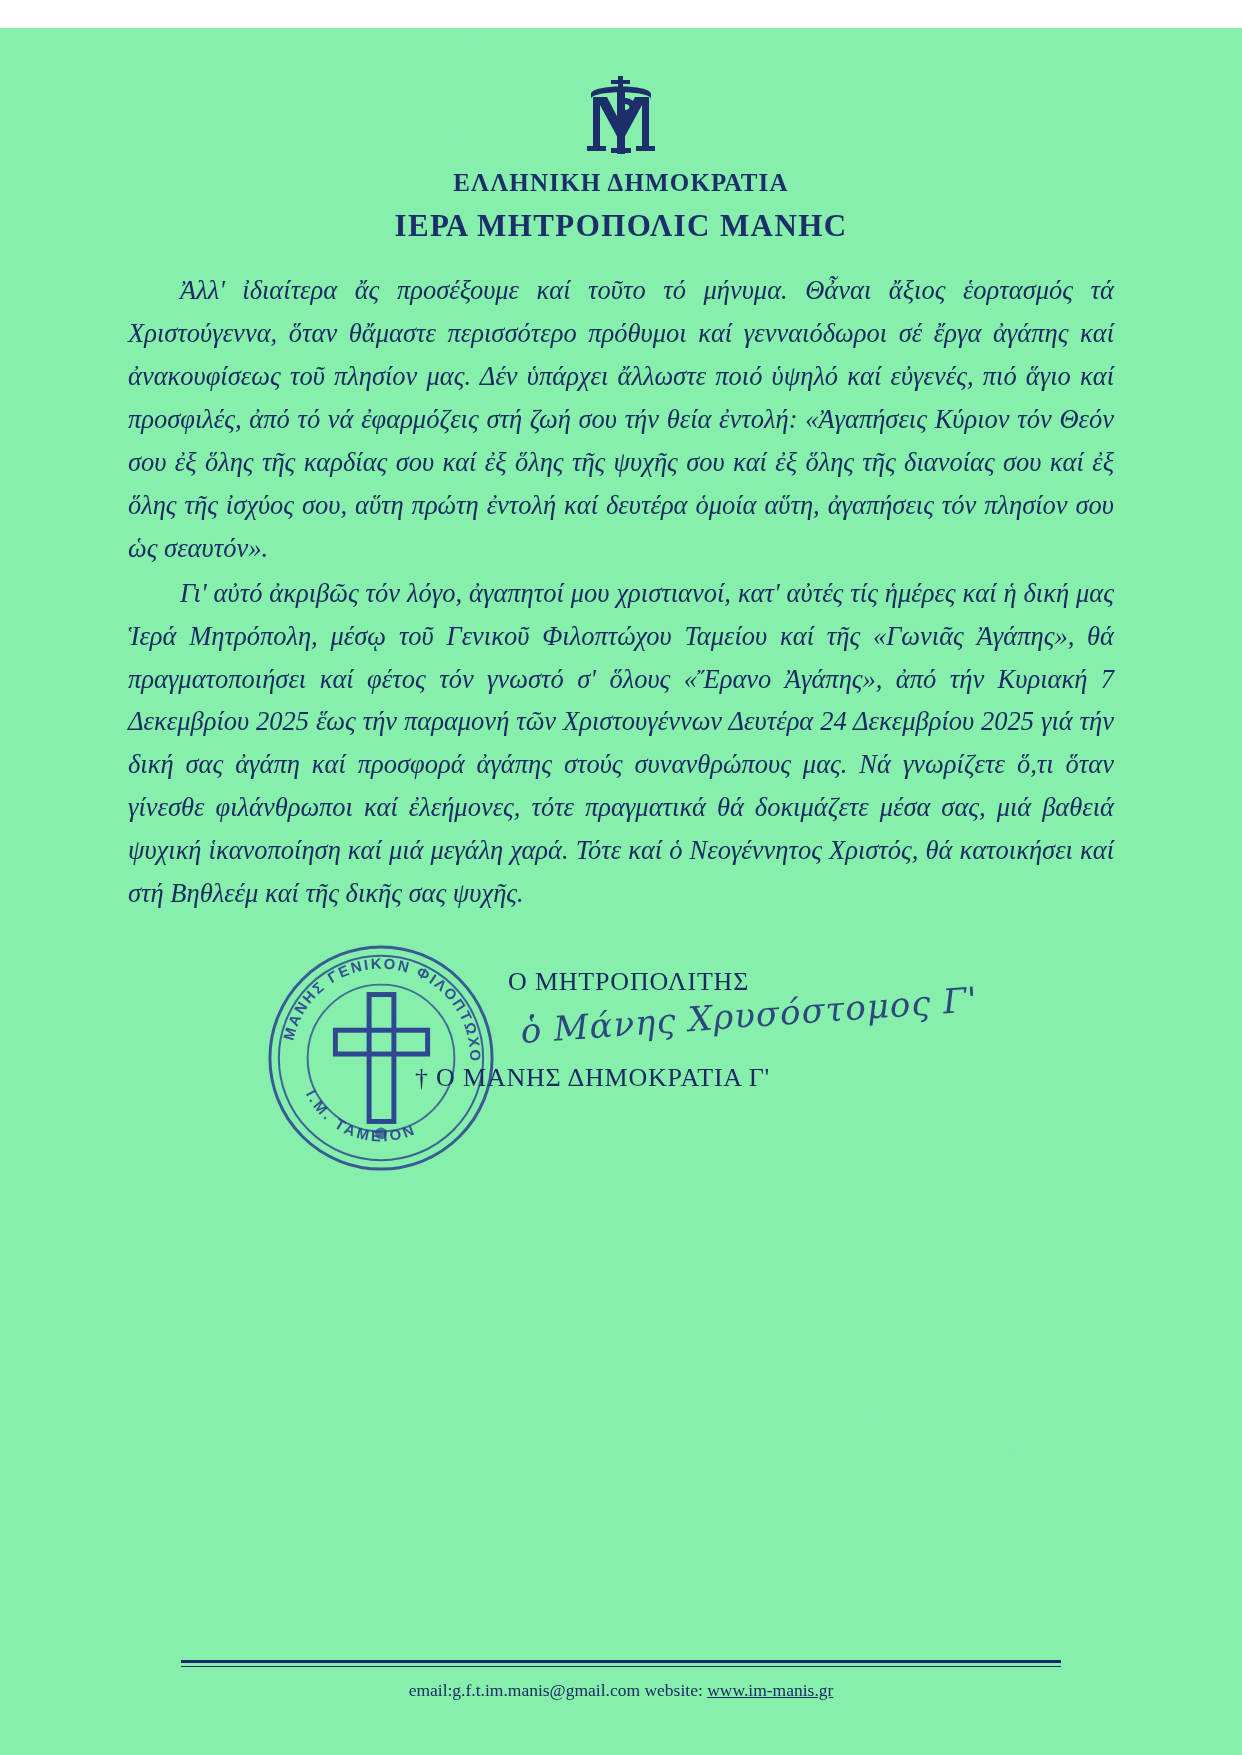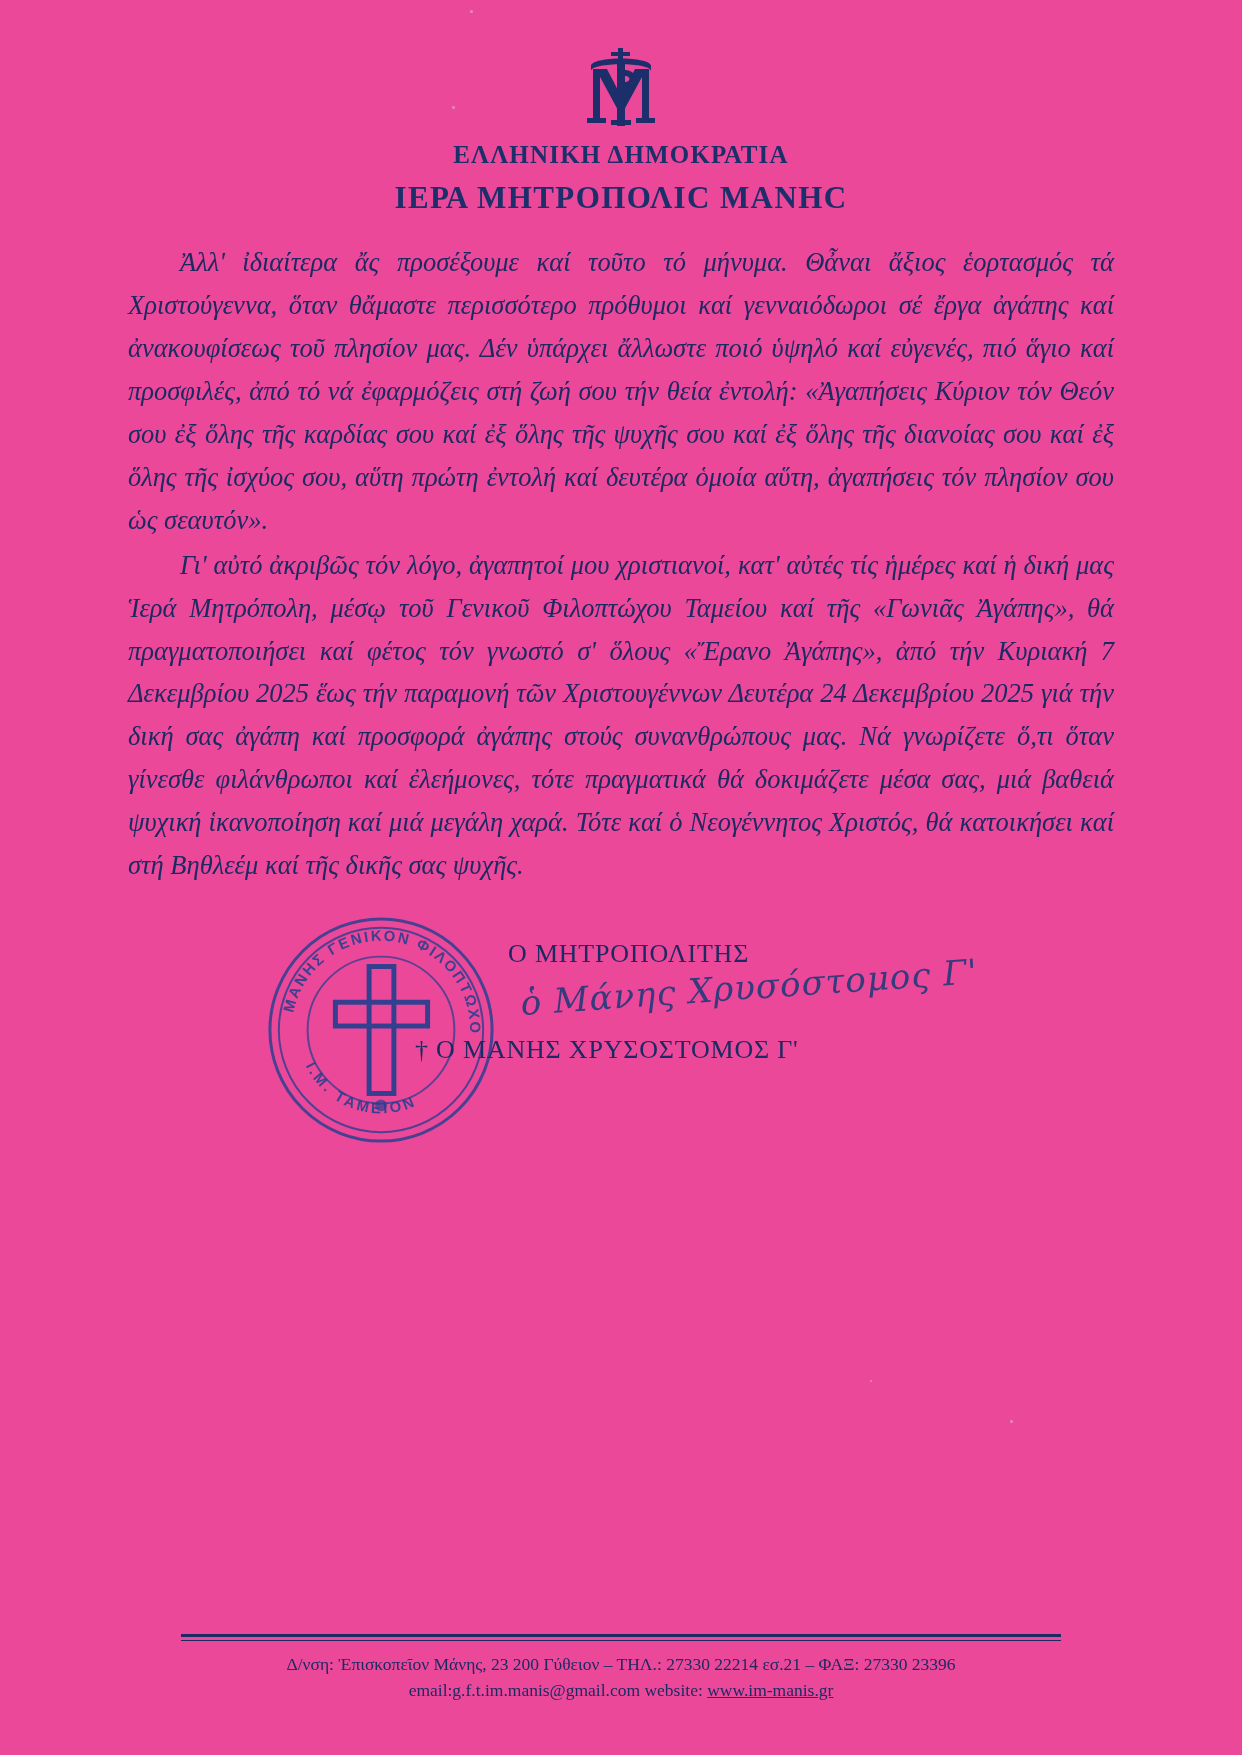--- a/index.html
+++ b/index.html
@@ -12,21 +12,22 @@
     height: 1755px;
     position: relative;
     font-family: "Liberation Serif", serif;
     color: #1b2a63;
     overflow: hidden;
   }
 
   .page {
     position: absolute;
     inset: 0;
-    background: #ec4899;
+    background: #86efac;
+    margin-top: 28px;
   }
 
   
   .header {
     text-align: center;
     padding-top: 48px;
   }
   .monogram {
     display: block;
     margin: 0 auto;
@@ -226,26 +227,25 @@
 
       <g fill="none" stroke="#2b3f8f" stroke-width="5" opacity=".95">
         <rect x="108" y="56" width="25" height="128"></rect>
         <rect x="74" y="92" width="93" height="24"></rect>
       </g>
       <circle cx="120" cy="196" r="6" fill="#2b3f8f" opacity=".7"></circle>
     </svg>
 
     <div class="sig-title">Ο ΜΗΤΡΟΠΟΛΙΤΗΣ</div>
     <div class="handwriting">ὁ Μάνης Χρυσόστομος Γ'</div>
-    <div class="sig-name">† Ο ΜΑΝΗΣ ΧΡΥΣΟΣΤΟΜΟΣ Γ'</div>
+    <div class="sig-name">† Ο ΜΑΝΗΣ ΔΗΜΟΚΡΑΤΙΑ Γ'</div>
   </div>
 
   <div class="footer">
     <div class="footer-rule"></div>
-    <div class="footer-line">Δ/νση: Ἐπισκοπεῖον Μάνης, 23 200 Γύθειον – ΤΗΛ.: 27330 22214 εσ.21 – ΦΑΞ: 27330 23396</div>
     <div class="footer-line">
       <span>email:g.f.t.im.manis@gmail.com</span>
       <span>website:</span>
       <span class="footer-link">www.im-manis.gr</span>
     </div>
   </div>
 
 </div>
 
 </body></html>

